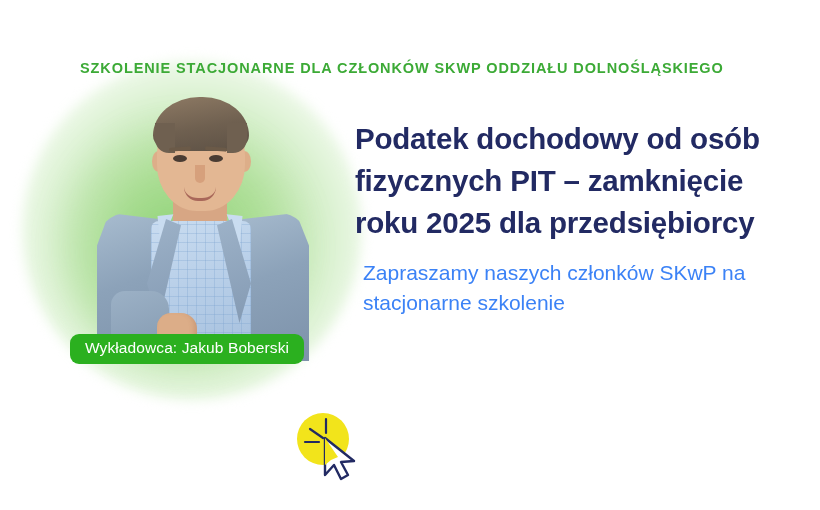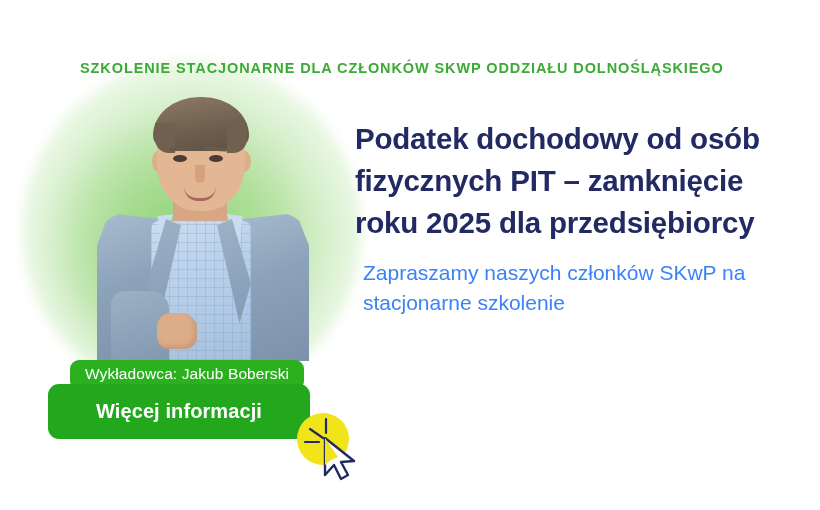--- a/index.html
+++ b/index.html
@@ -253,21 +253,20 @@
     left: 70px;
     top: 334px;
     padding: 5px 15px 7px 15px;
     background: #2bb01f;
     color: #ffffff;
     font-size: 15.5px;
     font-weight: 400;
     border-radius: 9px;
     white-space: nowrap;
     letter-spacing: 0.1px;
-    margin-top: 26px;
   }
 
   
   .headline {
     position: absolute;
     left: 355px;
     top: 118px;
     width: 430px;
     font-size: 29.5px;
     line-height: 42px;
@@ -359,21 +358,20 @@
     <div class="ph-nose"></div>
     <div class="ph-mouth"></div>
   </div>
 
   <div class="speaker-pill">Wykładowca: Jakub Boberski</div>
 
   <div class="headline">Podatek dochodowy od osób fizycznych PIT – zamknięcie roku 2025 dla przedsiębiorcy</div>
 
   <div class="subhead">Zapraszamy naszych członków SKwP na stacjonarne szkolenie</div>
 
-  <button class="cta">Więcej informacji</button>
 
   <div class="cursor-wrap">
     <div class="yellow-dot"></div>
     <svg class="cursor-svg" width="76" height="72" viewBox="0 0 76 72">
       <g stroke="#222a63" stroke-width="2.2" stroke-linecap="round">
         <line x1="26" y1="25" x2="13" y2="16"></line>
         <line x1="29" y1="20" x2="29" y2="6"></line>
         <line x1="22" y1="29" x2="8" y2="29"></line>
       </g>
       <path d="M28 25 L28 62 L37 52 L44 66 L51 62 L44 49 L57 48 Z" fill="#ffffff" stroke="#222a63" stroke-width="2.4" stroke-linejoin="round"></path>

